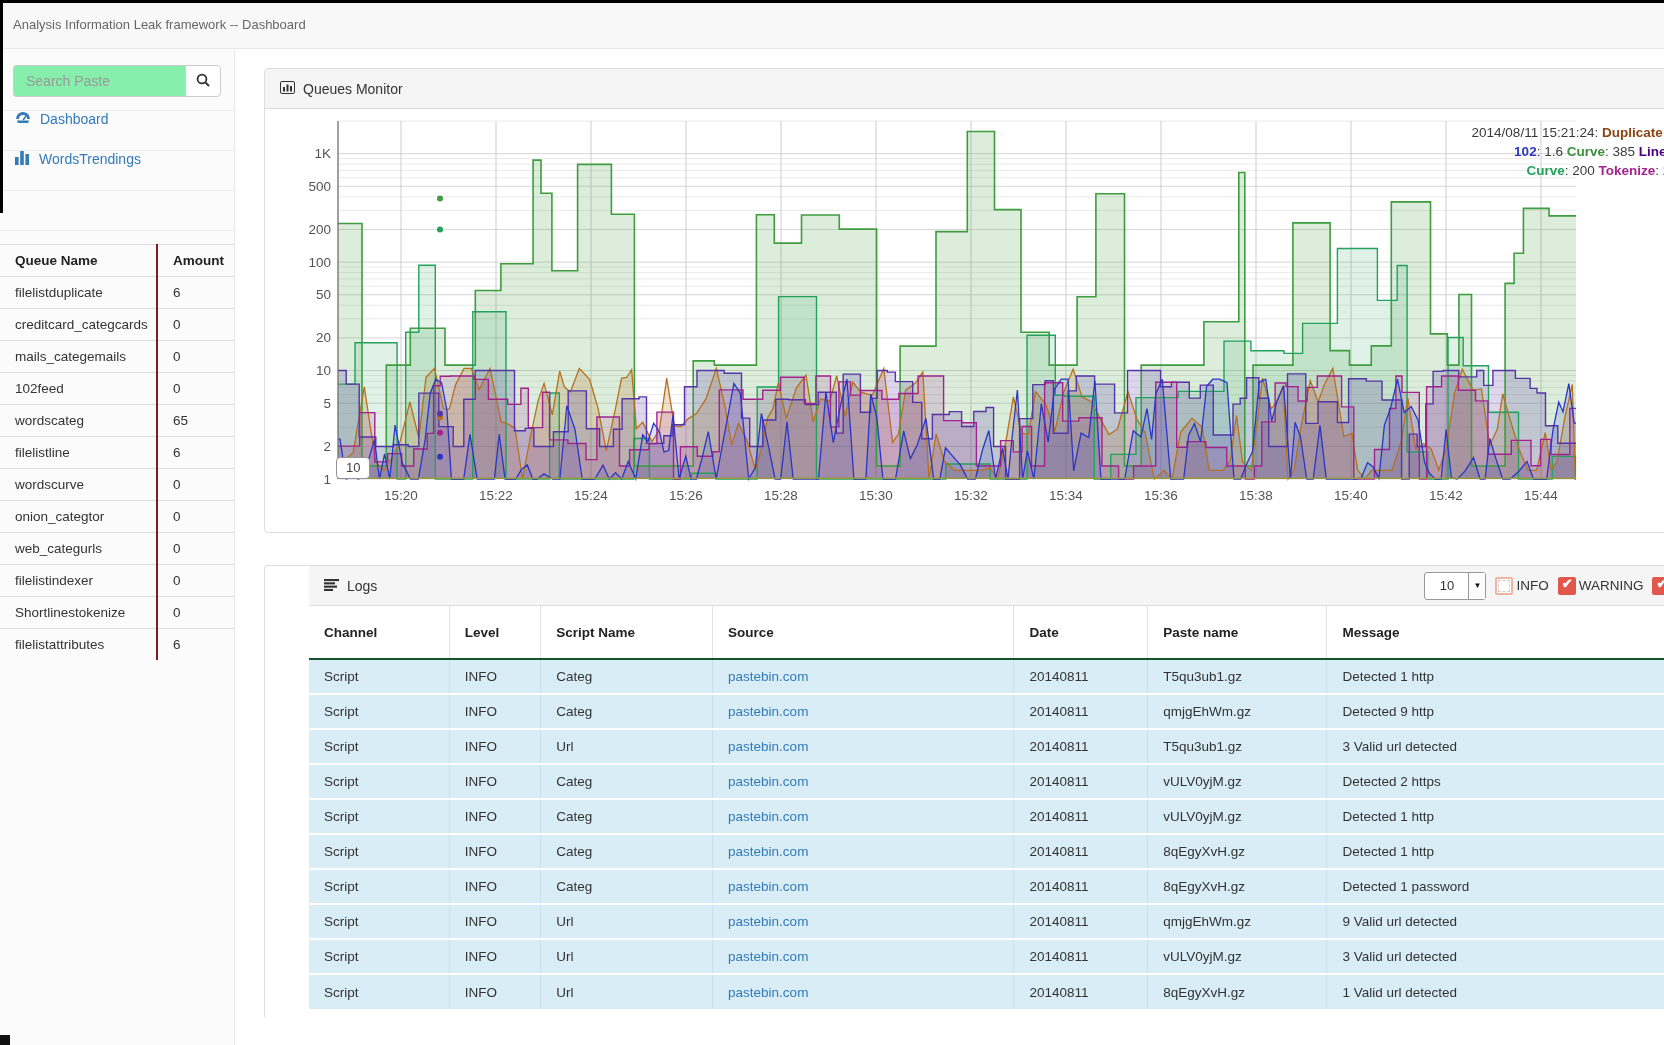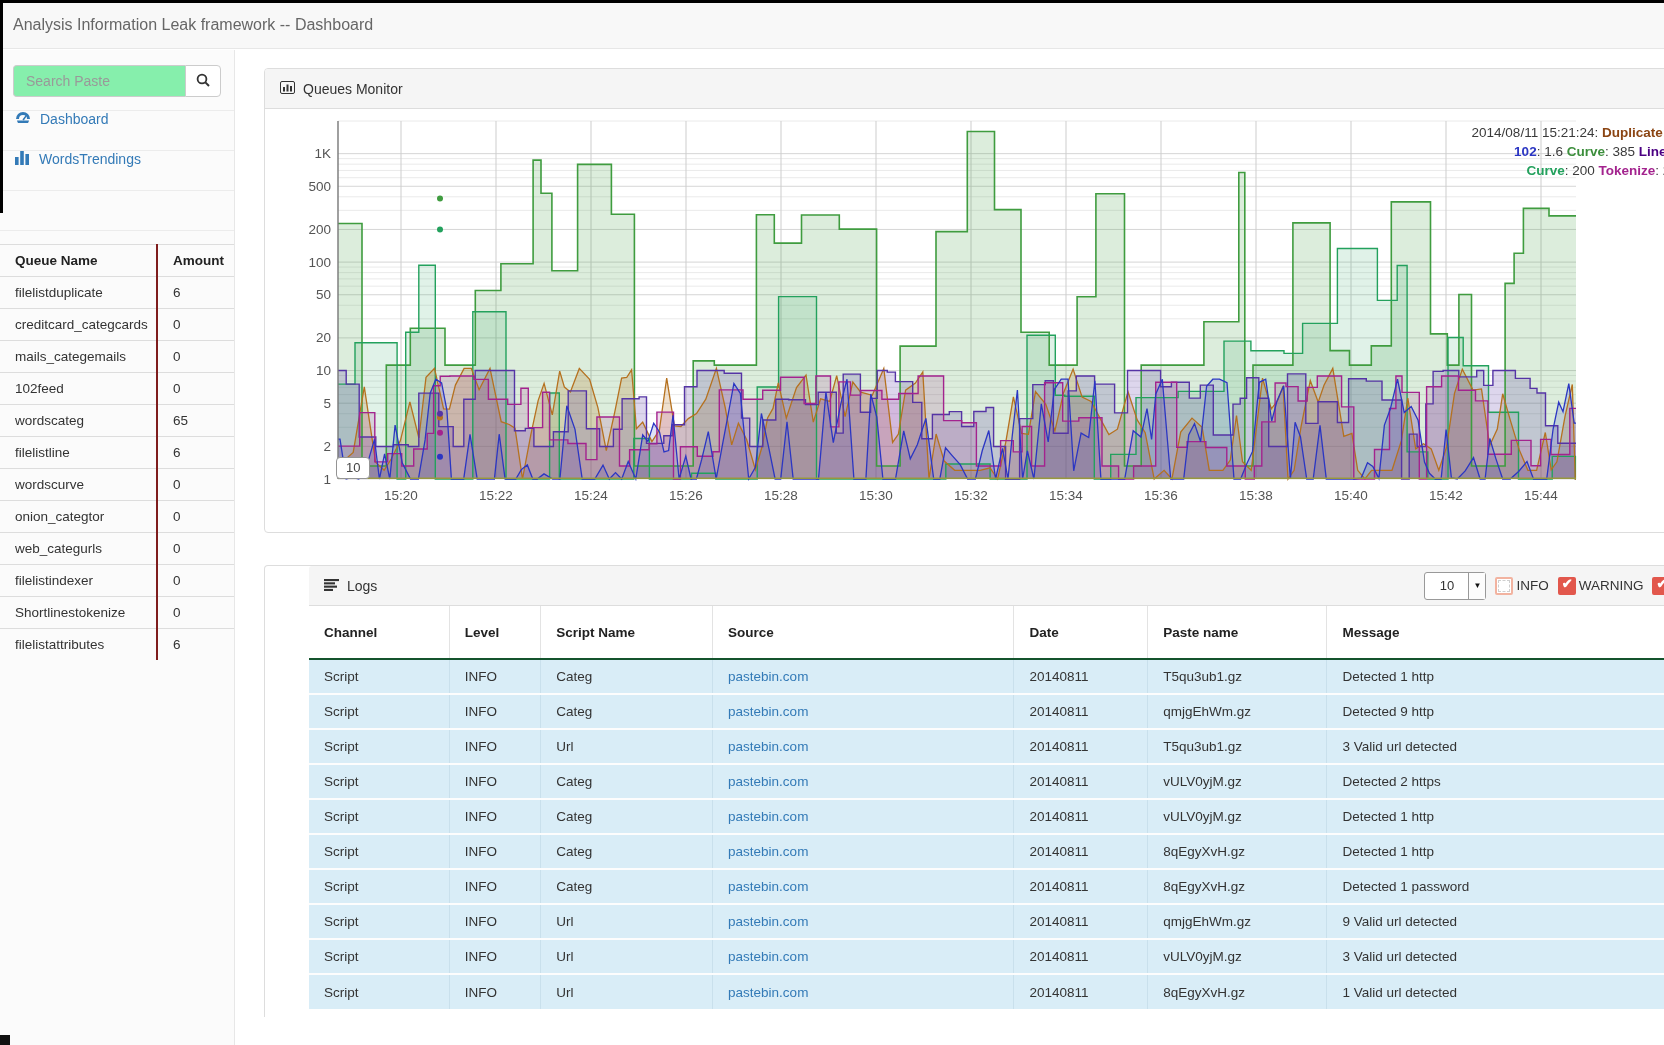--- a/index.html
+++ b/index.html
@@ -8,21 +8,21 @@
          font-family:"Liberation Sans", sans-serif; color:#333; font-size:13.5px; }
 
   
   .edge-top { position:absolute; left:0; top:0; width:100%; height:3px; background:#000; z-index:50; }
   .edge-left { position:absolute; left:0; top:0; width:3px; height:213px; background:#000; z-index:50; }
   .edge-corner { position:absolute; left:0; top:1035px; width:10px; height:10px; background:#111; z-index:50; }
 
   
   .navbar { position:absolute; top:0; left:0; right:0; height:49px; background:#f8f8f8;
             border-bottom:1px solid #e7e7e7; }
-  .navbar-title { margin-left:13px; line-height:49px; font-size:16px; color:#666; }
+  .navbar-title { margin-left:13px; line-height:49px; font-size:13px; color:#666; }
 
   
   .sidebar { position:absolute; top:50px; left:0; bottom:0; width:235px; background:#fbfbfb;
              border-right:1px solid #e7e7e7; }
   .search-group { display:flex; margin:15px 13px 13px 13px; height:32px; }
   .search-input { flex:1; min-width:0; border:1px solid #ccc; border-right:none; border-radius:4px 0 0 4px;
                   padding:6px 12px; font-size:14px; color:#555; background:#86efac; outline:none;
                   font-family:"Liberation Sans", sans-serif; }
   .search-input::placeholder { color:#999; }
   .search-btn { width:36px; border:1px solid #ccc; border-radius:0 4px 4px 0; background:#fff;

